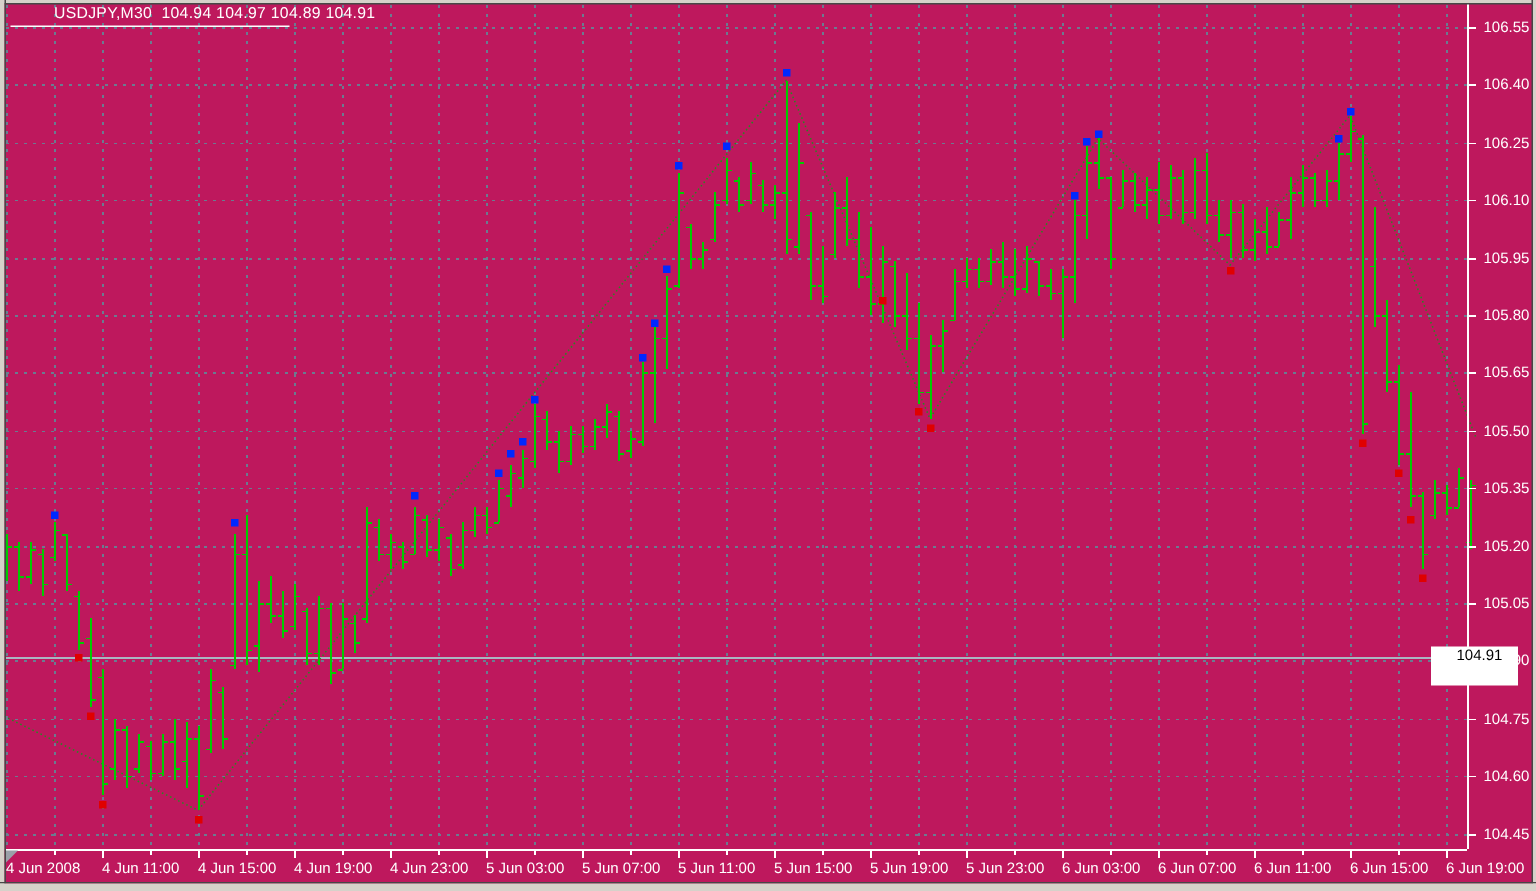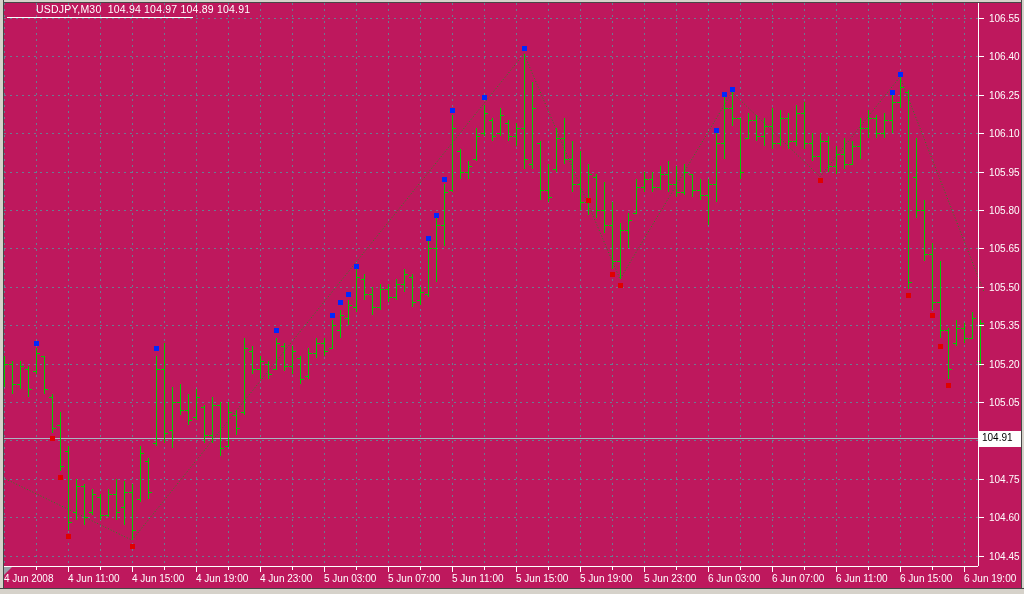--- a/index.html
+++ b/index.html
@@ -11,22 +11,22 @@
   .frame-top{left:0;top:0;width:1024px;height:2px;background:#d6d2ca;}
   .frame-top-in{left:0;top:2px;width:1024px;height:1px;background:#474747;}
   .frame-right{left:1022px;top:0;width:2px;height:594px;background:#d6d2ca;}
   .frame-right-in{left:1021px;top:0;width:1px;height:594px;background:#474747;}
   .frame-bottom{left:0;top:589px;width:1024px;height:5px;background:#d6d2ca;}
   .frame-bottom-in{left:0;top:588px;width:1024px;height:1px;background:#474747;}
   #chart-svg{position:absolute;left:0;top:0;z-index:1;}
   .title{position:absolute;left:8px;top:3px;z-index:10;color:#fff;font-size:10.5px;
          white-space:pre;letter-spacing:0.2px;padding-left:28px;}
   .title-underline{position:absolute;left:7px;top:17px;width:186px;height:1px;background:#fff;z-index:10;}
-  .price-tag{position:absolute;left:979px;width:41px;height:16px;background:#fff;color:#000;
-             font-size:10px;line-height:13px;padding-left:3px;z-index:11;}
+  .price-tag{position:absolute;left:954px;width:41px;height:26px;background:#fff;color:#000;
+             font-size:10px;line-height:13px;padding-left:17px;z-index:11;}
 </style>
 </head>
 <body>
 
 <div class="window">
   <svg id="chart-svg" width="1024" height="594" viewBox="0 0 1024 594">
       <g stroke="#6b7b90" stroke-width="1" stroke-dasharray="2 4" shape-rendering="crispEdges">
         <line x1="4.5" y1="3" x2="4.5" y2="566"></line>
         <line x1="36.5" y1="3" x2="36.5" y2="566"></line>
         <line x1="68.5" y1="3" x2="68.5" y2="566"></line>

